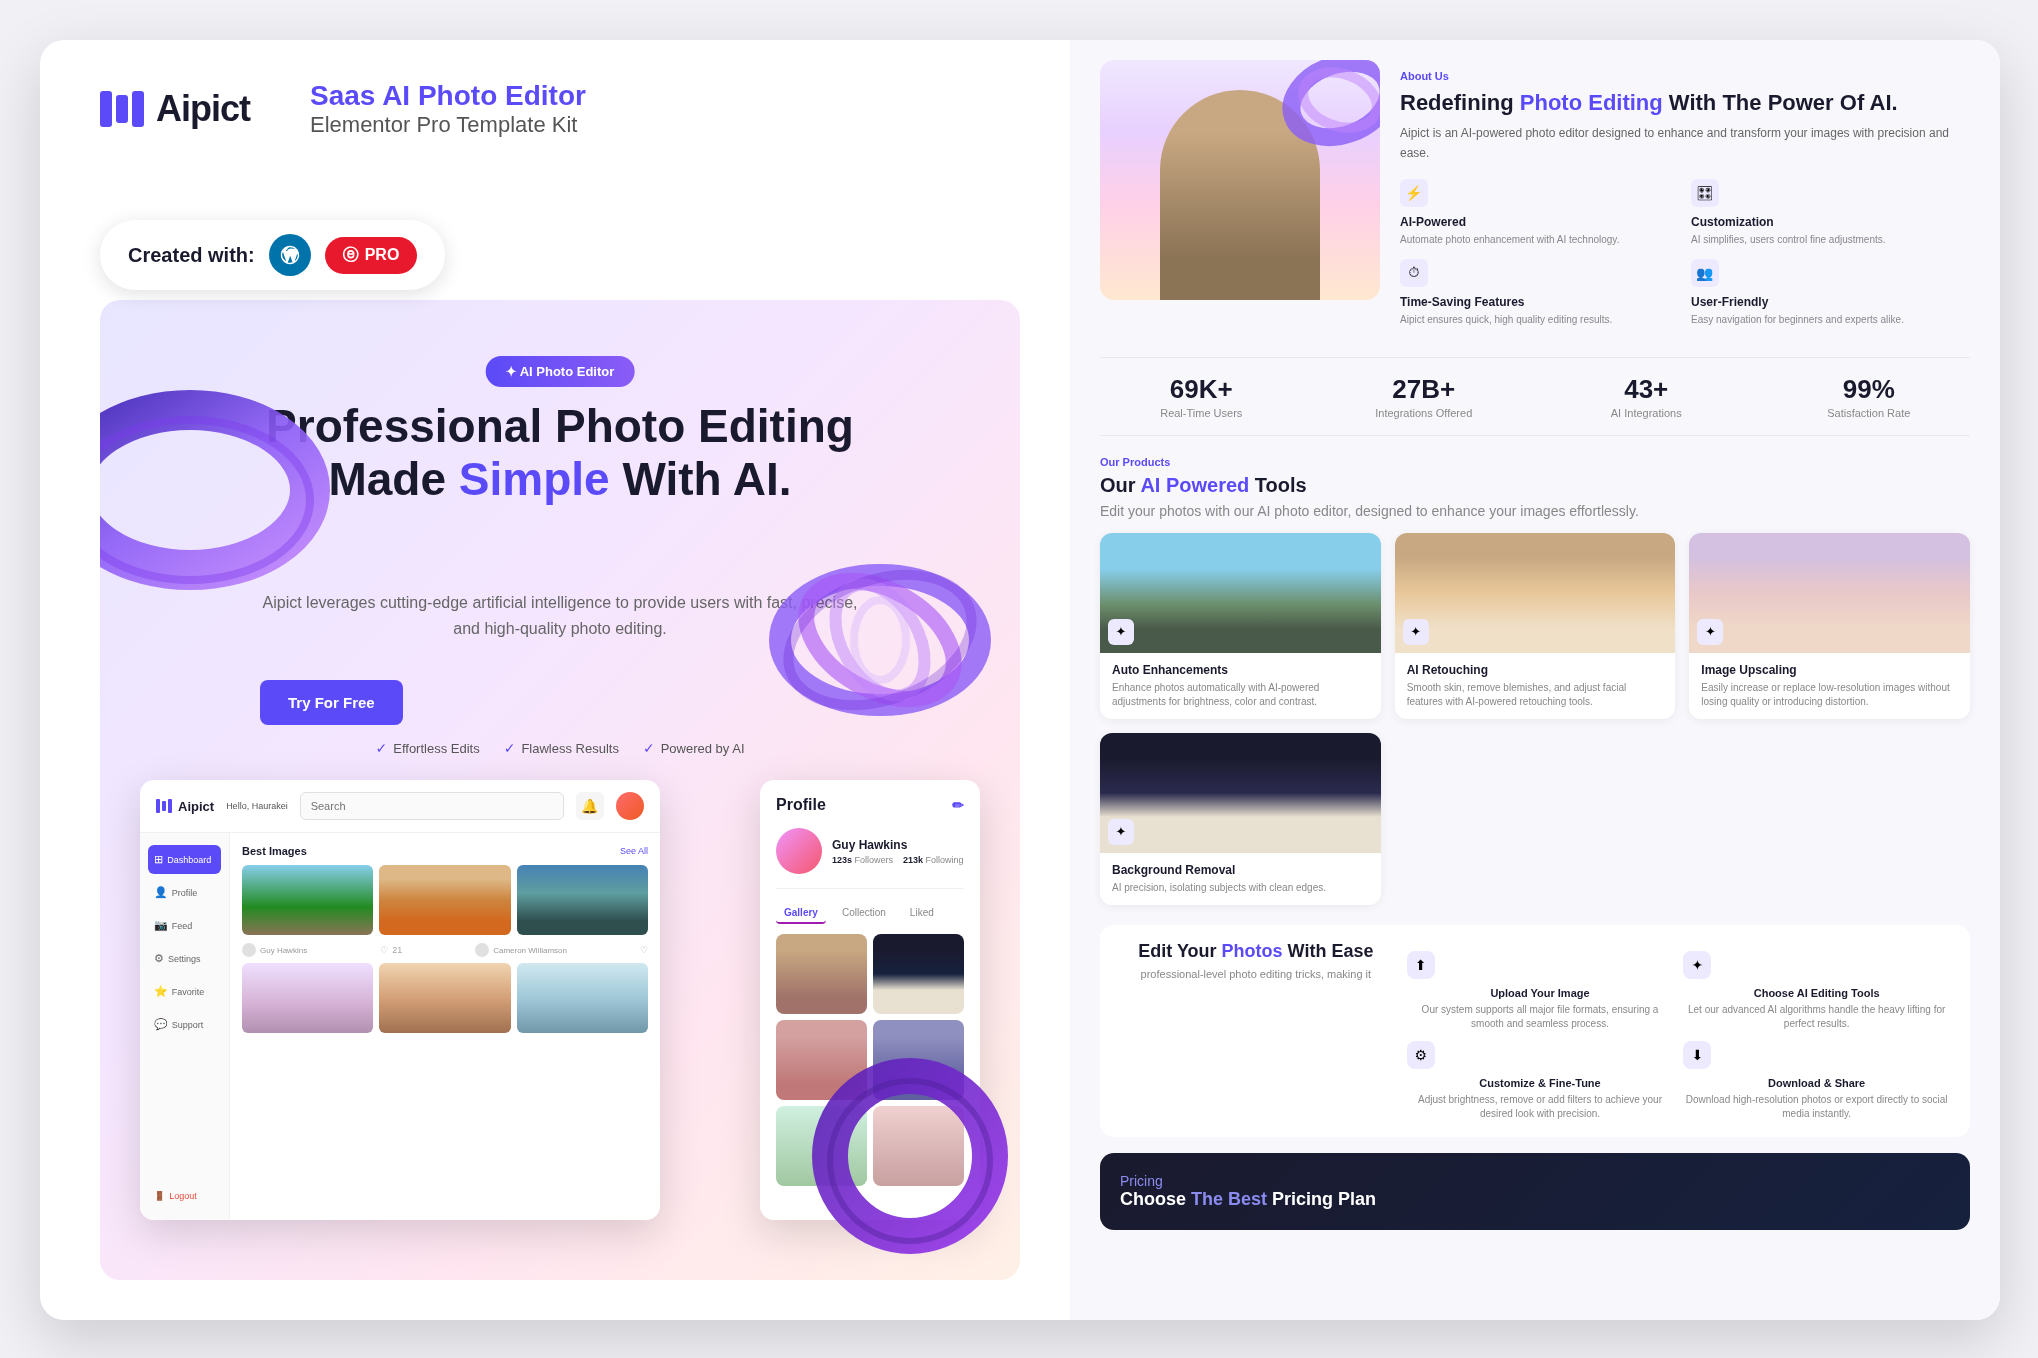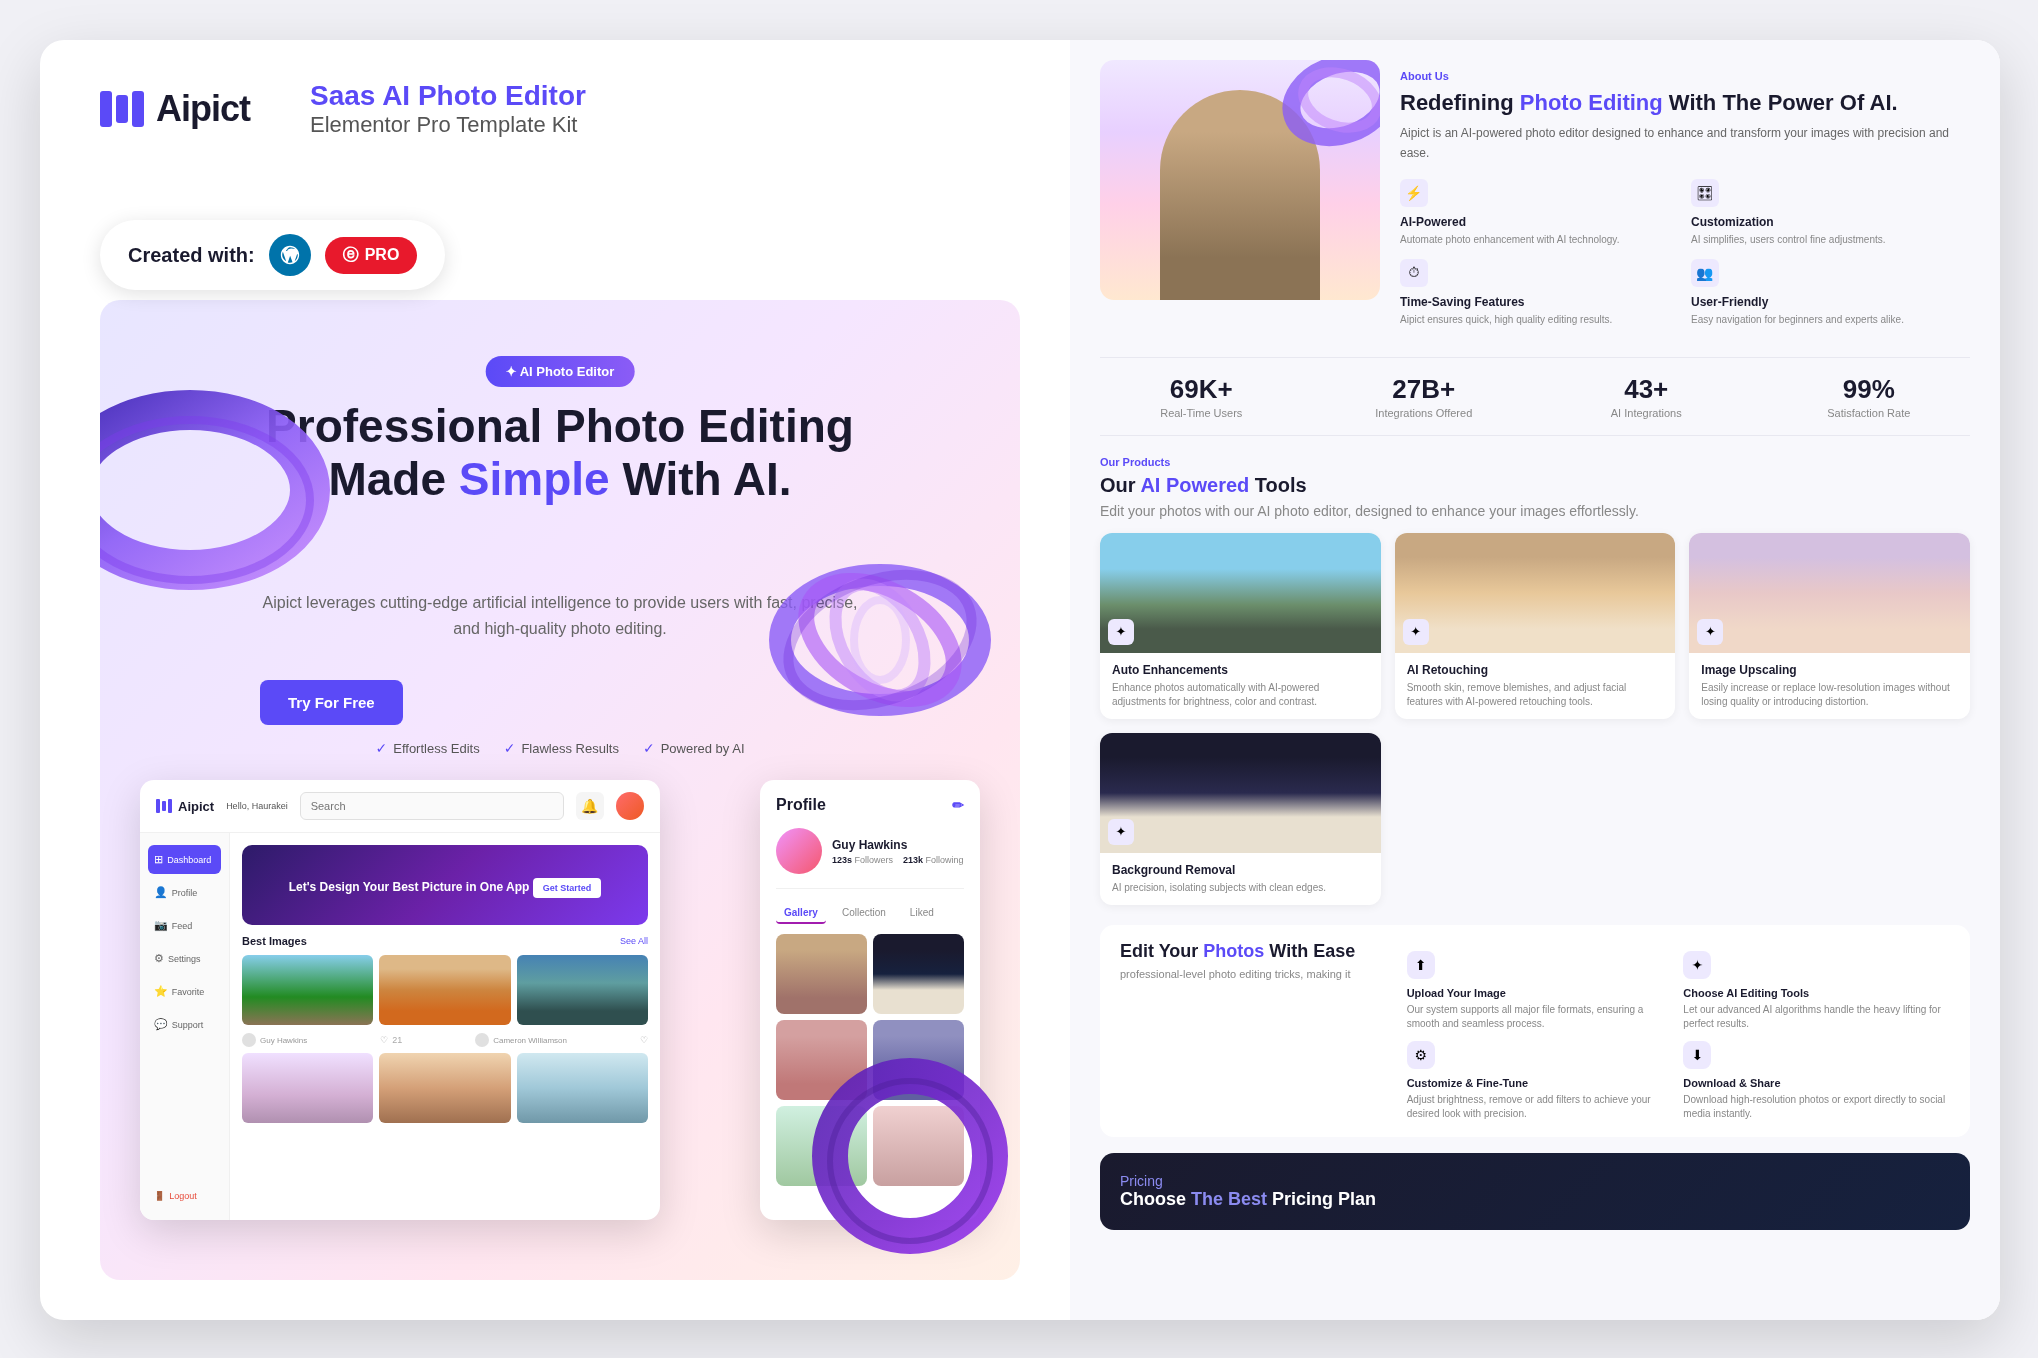--- a/index.html
+++ b/index.html
@@ -1005,26 +1005,20 @@
           <div class="dash-nav-item">
             <span class="dash-nav-icon">💬</span>
             <span>Support</span>
           </div>
           <div class="dash-logout">
             <span>🚪</span>
             <span>Logout</span>
           </div>
         </div>
         <div class="dash-main">
-          <div class="dash-hero-banner">
-            <div>
-              <span>Let's Design Your Best Picture in One App</span>
-              <div class="banner-btn">Get Started</div>
-            </div>
-          </div>
           <div class="best-images-header">
             <span class="best-images-title">Best Images</span>
             <span class="see-all-link">See All</span>
           </div>
           <div class="images-grid">
             <div class="img-thumb img-thumb-mountain"></div>
             <div class="img-thumb img-thumb-fashion"></div>
             <div class="img-thumb img-thumb-city"></div>
           </div>
           <div class="img-attribution">
@@ -1226,21 +1220,21 @@
           </div>
           <div class="tool-content">
             <div class="tool-name">Background Removal</div>
             <div class="tool-desc">AI precision, isolating subjects with clean edges.</div>
           </div>
         </div>
       </div>
     </div>
 
     <div class="how-section">
-      <div style="display:flex;gap:15px;">
+      <div style="display:flex;gap:15px;text-align:center;">
         <div style="flex:1;">
           <div class="how-heading">
             <span>Edit Your</span><span class="highlight"> Photos</span><span> With
 Ease</span>
           </div>
           <div style="font-size:11px;color:#888;margin-top:4px;line-height:1.5;">professional-level photo editing tricks, making it</div>
         </div>
         <div class="how-steps" style="flex:2;">
           <div class="how-step">
             <div class="how-step-icon">⬆</div>

